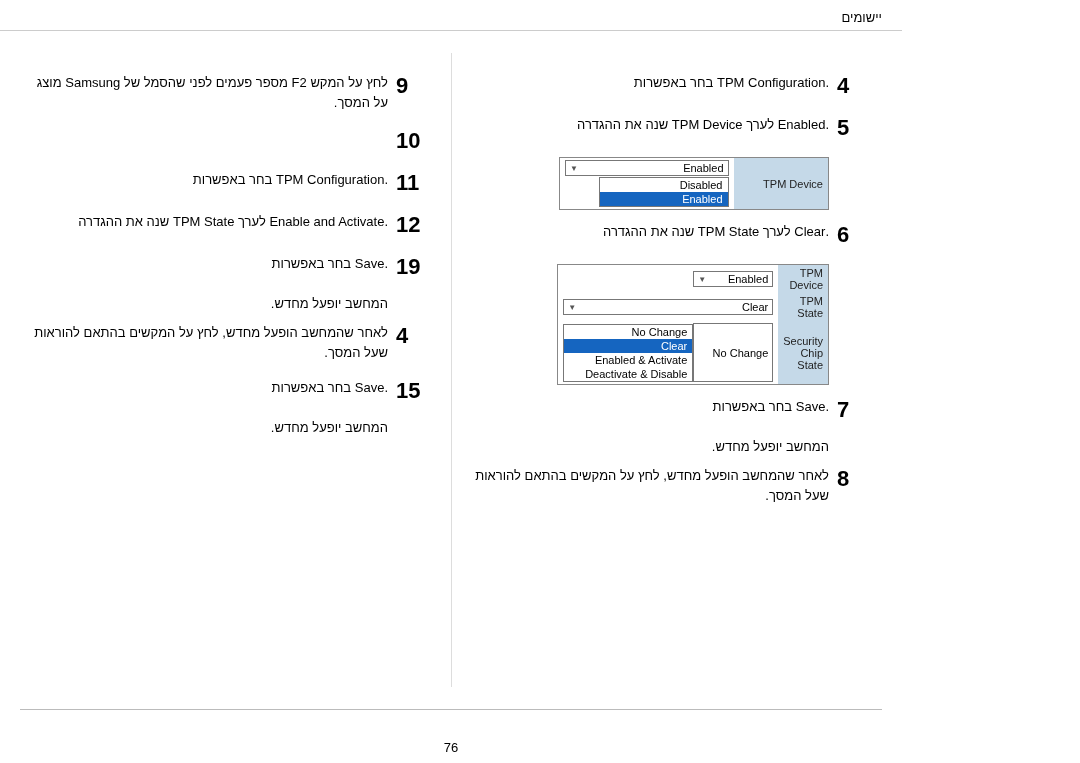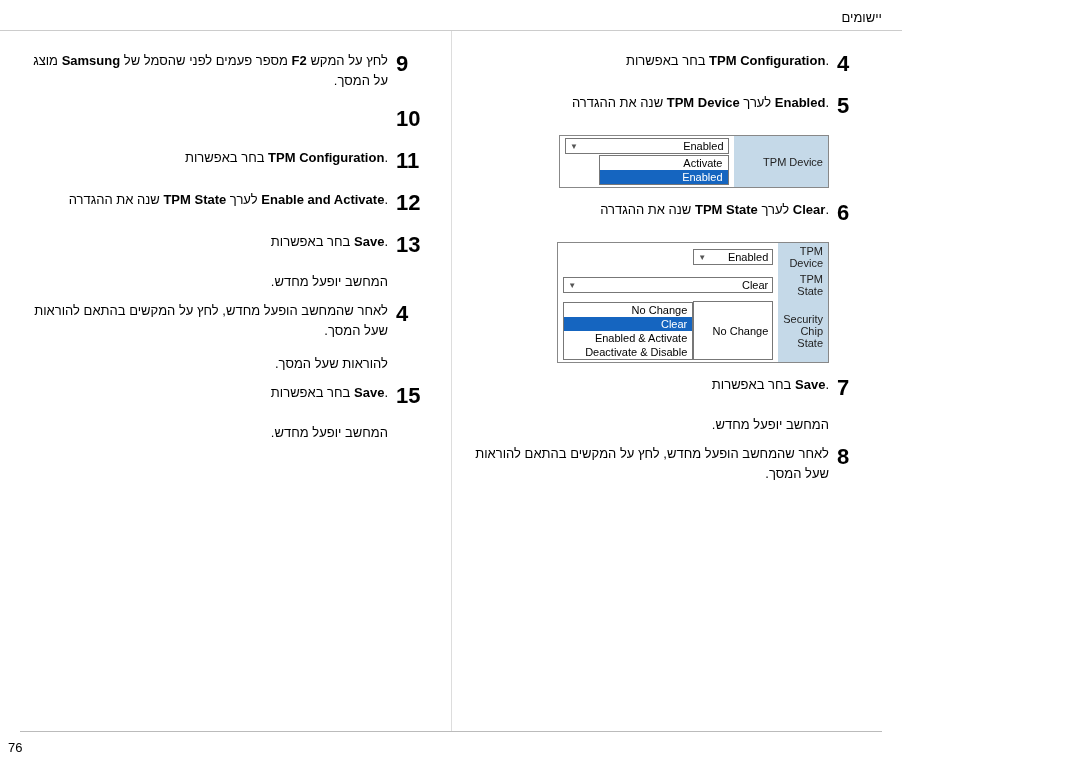--- a/index.html
+++ b/index.html
@@ -13,20 +13,21 @@
       overflow: hidden;
       position: relative;
     }
 
     .page-container {
       width: 902px;
       height: 763px;
       display: flex;
       flex-direction: column;
       position: relative;
+      gap: 22px;
     }
 
     
     .top-header {
       display: flex;
       justify-content: flex-end;
       padding: 10px 20px 0 20px;
       border-bottom: 1px solid #ccc;
       padding-bottom: 5px;
     }
@@ -74,35 +75,36 @@
     }
 
     .step-text {
       font-size: 13px;
       direction: rtl;
       text-align: right;
       line-height: 1.5;
     }
 
     .step-text .en-bold {
-      font-weight: bold;
+      font-weight: normal;
       text-align: center;
     }
 
     .step-sub {
       text-align: right;
       direction: rtl;
       margin-top: 3px;
       margin-bottom: 12px;
       font-size: 13px;
       padding-right: 43px;
     }
 
     
     .page-footer {
+      text-align: center;
       padding: 8px;
       font-size: 13px;
       border-top: none;
     }
 
     .divider-line {
       border: none;
       border-top: 1px solid #bbb;
       margin: 0 20px;
     }
@@ -189,21 +191,21 @@
           <tbody>
               <tr>
             <td class="lbl-col">TPM Device</td>
             <td class="val-col">
               <div style="display:flex;flex-direction:column;">
                 <div class="select-box">
                   <span>Enabled</span>
                   <span class="chevron">▼</span>
                 </div>
                 <div class="dropdown-list">
-                  <div class="dropdown-opt">Activate</div>
+                  <div class="dropdown-opt">Disabled</div>
                   <div class="dropdown-opt active">Enabled</div>
                 </div>
               </div>
             </td>
           </tr>
         </tbody>
           </table>
       </div>
 
       <div class="step-item">
@@ -294,34 +296,33 @@
       </div>
 
       <div class="step-item">
         <span class="step-number">12</span>
         <span class="step-text">
           .<span class="en-bold">Enable and Activate</span> לערך <span class="en-bold">TPM State</span> שנה את ההגדרה
         </span>
       </div>
 
       <div class="step-item">
-        <span class="step-number">13</span>
+        <span class="step-number">19</span>
         <span class="step-text">
           .<span class="en-bold">Save</span> בחר באפשרות
         </span>
       </div>
       <div class="step-sub">המחשב יופעל מחדש.</div>
 
       <div class="step-item">
         <span class="step-number">4</span>
         <span class="step-text">
           לאחר שהמחשב הופעל מחדש, לחץ על המקשים בהתאם להוראות שעל המסך.
         </span>
       </div>
-      <div class="step-sub">להוראות שעל המסך.</div>
 
       <div class="step-item">
         <span class="step-number">15</span>
         <span class="step-text">
           .<span class="en-bold">Save</span> בחר באפשרות
         </span>
       </div>
       <div class="step-sub">המחשב יופעל מחדש.</div>
 
     </div>

